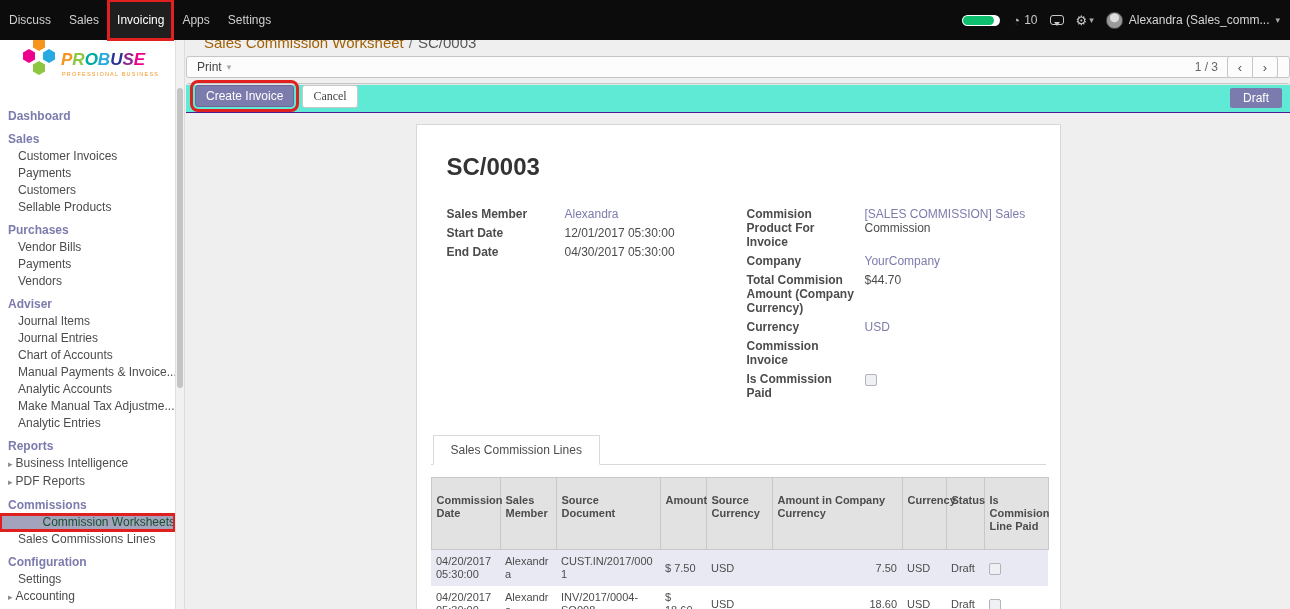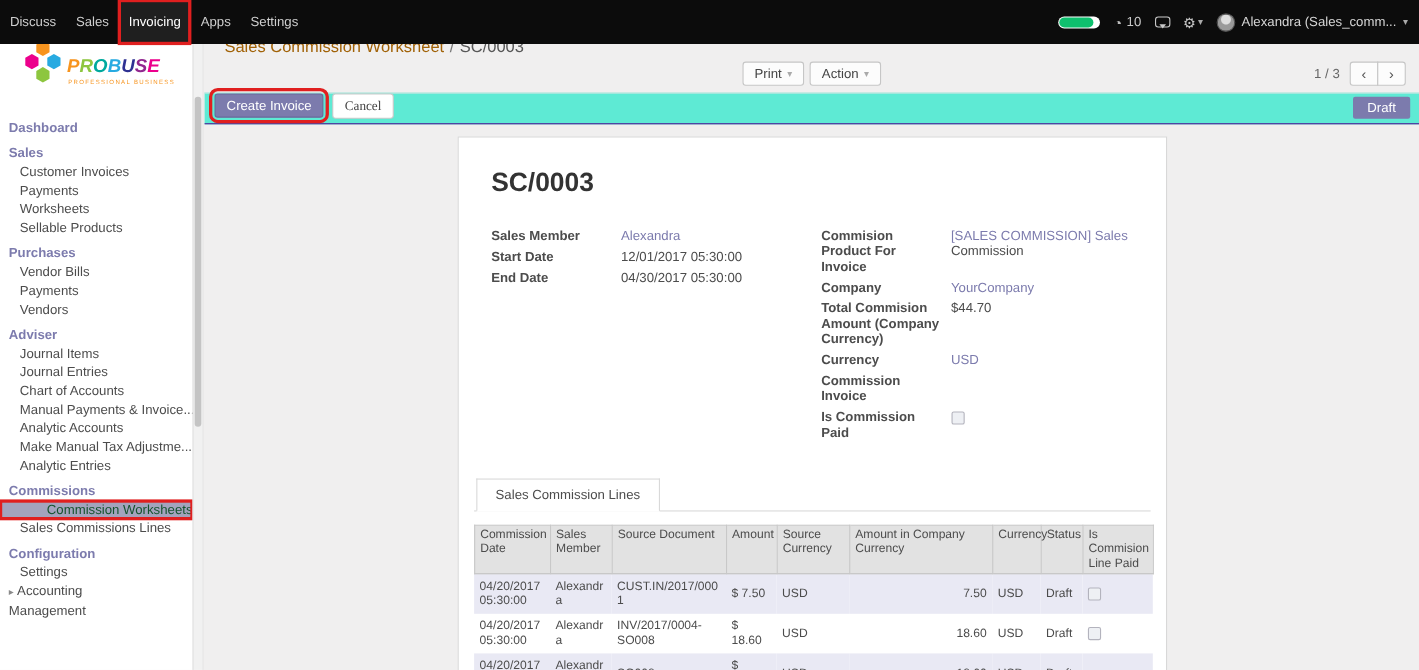--- a/index.html
+++ b/index.html
@@ -45,21 +45,21 @@
   .side-scroll { position:absolute; top:0; right:0; bottom:0; width:9px; background:#f1f1f1; border-left:1px solid #e0e0e0; }
   .side-scroll .up { display:block; text-align:center; font-size:6px; color:#8d8d8d; padding-top:3px; }
   .side-scroll .thumb { position:absolute; top:62px; height:300px; left:1px; right:1px; background:#c4c4c4; border-radius:3px; cursor:grab; }
   
   .main { position:absolute; top:26px; left:186px; right:0; bottom:0; background:#f0efef; }
   .control-panel { position:relative; height:58px; }
   .breadcrumb { position:absolute; top:8px; left:18px; font-size:15px; }
   .breadcrumb a { color:#a16207; text-decoration:none; cursor:pointer; }
   .breadcrumb .sep { color:#777; margin:0 5px; }
   .breadcrumb .current { color:#585858; }
-  .cp-center { position:absolute; top:30px; left:0; right:0; display:flex; justify-content:center; gap:5px; }
+  .cp-center { position:absolute; top:30px; left:0; right:0; display:flex; justify-content:center; gap:5px;flex-direction:column; }
   .ctl-btn { background:#fcfcfc; border:1px solid #c6c6c6; border-radius:3px; font-size:12px; color:#444;
     padding:3px 10px; cursor:pointer; display:inline-flex; align-items:center; gap:5px;
     font-family:"Liberation Sans", sans-serif; }
   .pager { position:absolute; top:30px; right:12px; display:flex; align-items:center; gap:9px; font-size:12px; color:#666; }
   .pager-nav { display:flex; }
   .pager-btn { width:26px; height:22px; background:#fcfcfc; border:1px solid #c6c6c6; cursor:pointer;
     font-size:13px; color:#555; line-height:1; padding:0; }
   .pager-btn.prev { border-radius:3px 0 0 3px; }
   .pager-btn.next { border-radius:0 3px 3px 0; margin-left:-1px; }
   
@@ -84,22 +84,22 @@
   .flabel { width:118px; flex-shrink:0; font-weight:bold; padding-right:8px; line-height:14px; }
   .fvalue { flex:1; line-height:14px; }
   .link { color:#7c7bad; text-decoration:none; cursor:pointer; }
   .plain-line { color:#4c4c4c; }
   .cb { display:inline-block; width:12px; height:12px; border:1px solid #b3b3bd; background:#eef0f4; border-radius:2px; vertical-align:middle; }
   
   .notebook { margin-top:30px; border-bottom:1px solid #d9d9d9; padding-left:2px; }
   .tab { display:inline-block; background:#fff; border:1px solid #d9d9d9; border-bottom:1px solid #fff;
     padding:7px 17px; margin-bottom:-1px; font-size:12px; color:#4c4c4c; cursor:pointer; }
   table.lines { width:617px; border-collapse:collapse; margin-top:12px; font-size:11px; table-layout:fixed; }
-  .lines th { background:#e2e2e2; border:1px solid #c8c8c8; font-weight:normal; text-align:left;
-    padding:2px 5px; vertical-align:top; color:#4c4c4c; line-height:13px; }
+  .lines th { background:#e2e2e2; border:1px solid #c8c8c8; font-weight:bold; text-align:left;
+    padding:16px 5px; vertical-align:top; color:#4c4c4c; line-height:13px; }
   .lines td { padding:5px 5px; vertical-align:middle; line-height:13px; word-wrap:break-word; }
   tr.stripe { background:#e9e9f4; }
   td.right { text-align:right; }
 </style>
 </head>
 <body>
 
 <header class="topbar">
   <nav class="menus">
     <a class="menu">Discuss</a>
@@ -143,38 +143,43 @@
     </svg>
   </div>
   <nav class="side-nav">
     <div class="section">
       <div class="section-label">Dashboard</div>
     </div>
     <div class="section">
       <div class="section-label">Sales</div>
       <div class="side-item">Customer Invoices</div>
       <div class="side-item">Payments</div>
-      <div class="side-item">Worksheets</div>
+      <div class="side-item">Customers</div>
       <div class="side-item">Sellable Products</div>
     </div>
     <div class="section">
       <div class="section-label">Purchases</div>
       <div class="side-item">Vendor Bills</div>
       <div class="side-item">Payments</div>
       <div class="side-item">Vendors</div>
     </div>
     <div class="section">
       <div class="section-label">Adviser</div>
       <div class="side-item">Journal Items</div>
       <div class="side-item">Journal Entries</div>
       <div class="side-item">Chart of Accounts</div>
       <div class="side-item">Manual Payments &amp; Invoice...</div>
       <div class="side-item">Analytic Accounts</div>
       <div class="side-item">Make Manual Tax Adjustme...</div>
       <div class="side-item">Analytic Entries</div>
+    </div>
+    <div class="section">
+      <div class="section-label">Reports</div>
+      <div class="side-item with-caret"><span class="tri">▸</span><span>Business Intelligence</span></div>
+      <div class="side-item with-caret"><span class="tri">▸</span><span>PDF Reports</span></div>
     </div>
     <div class="section">
       <div class="section-label">Commissions</div>
       <div class="side-item selected ann-side">Commission Worksheets</div>
       <div class="side-item">Sales Commissions Lines</div>
     </div>
     <div class="section">
       <div class="section-label">Configuration</div>
       <div class="side-item">Settings</div>
       <div class="side-item with-caret"><span class="tri">▸</span><span>Accounting</span></div>

